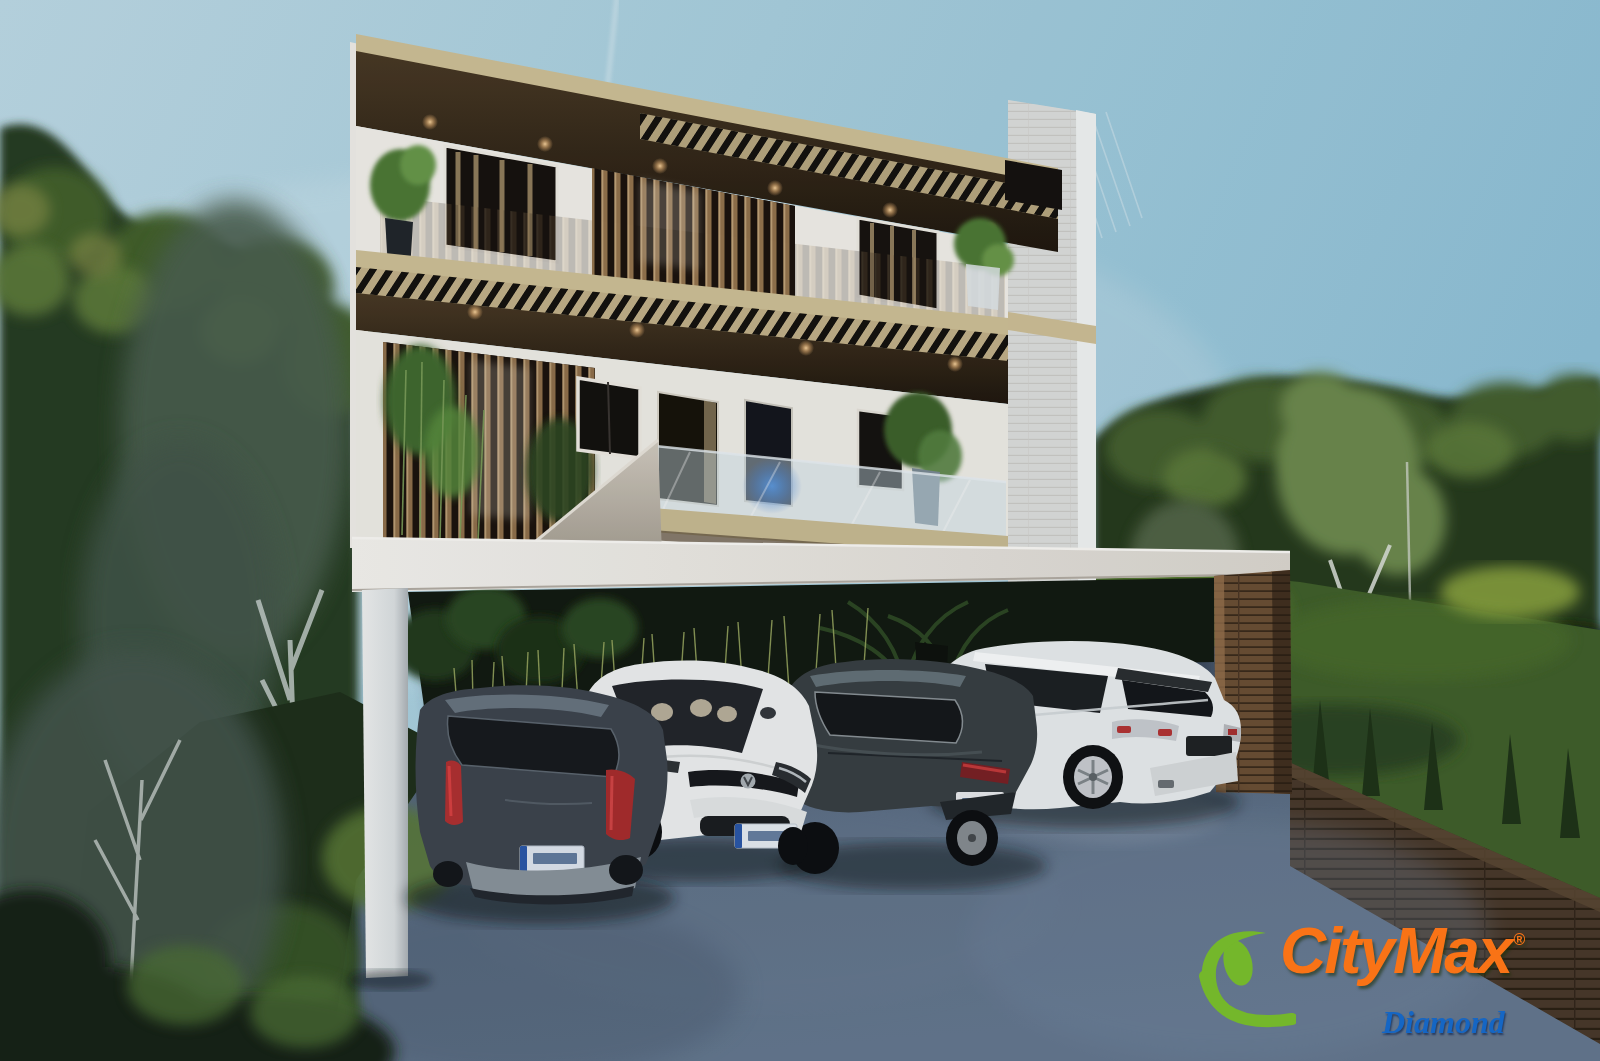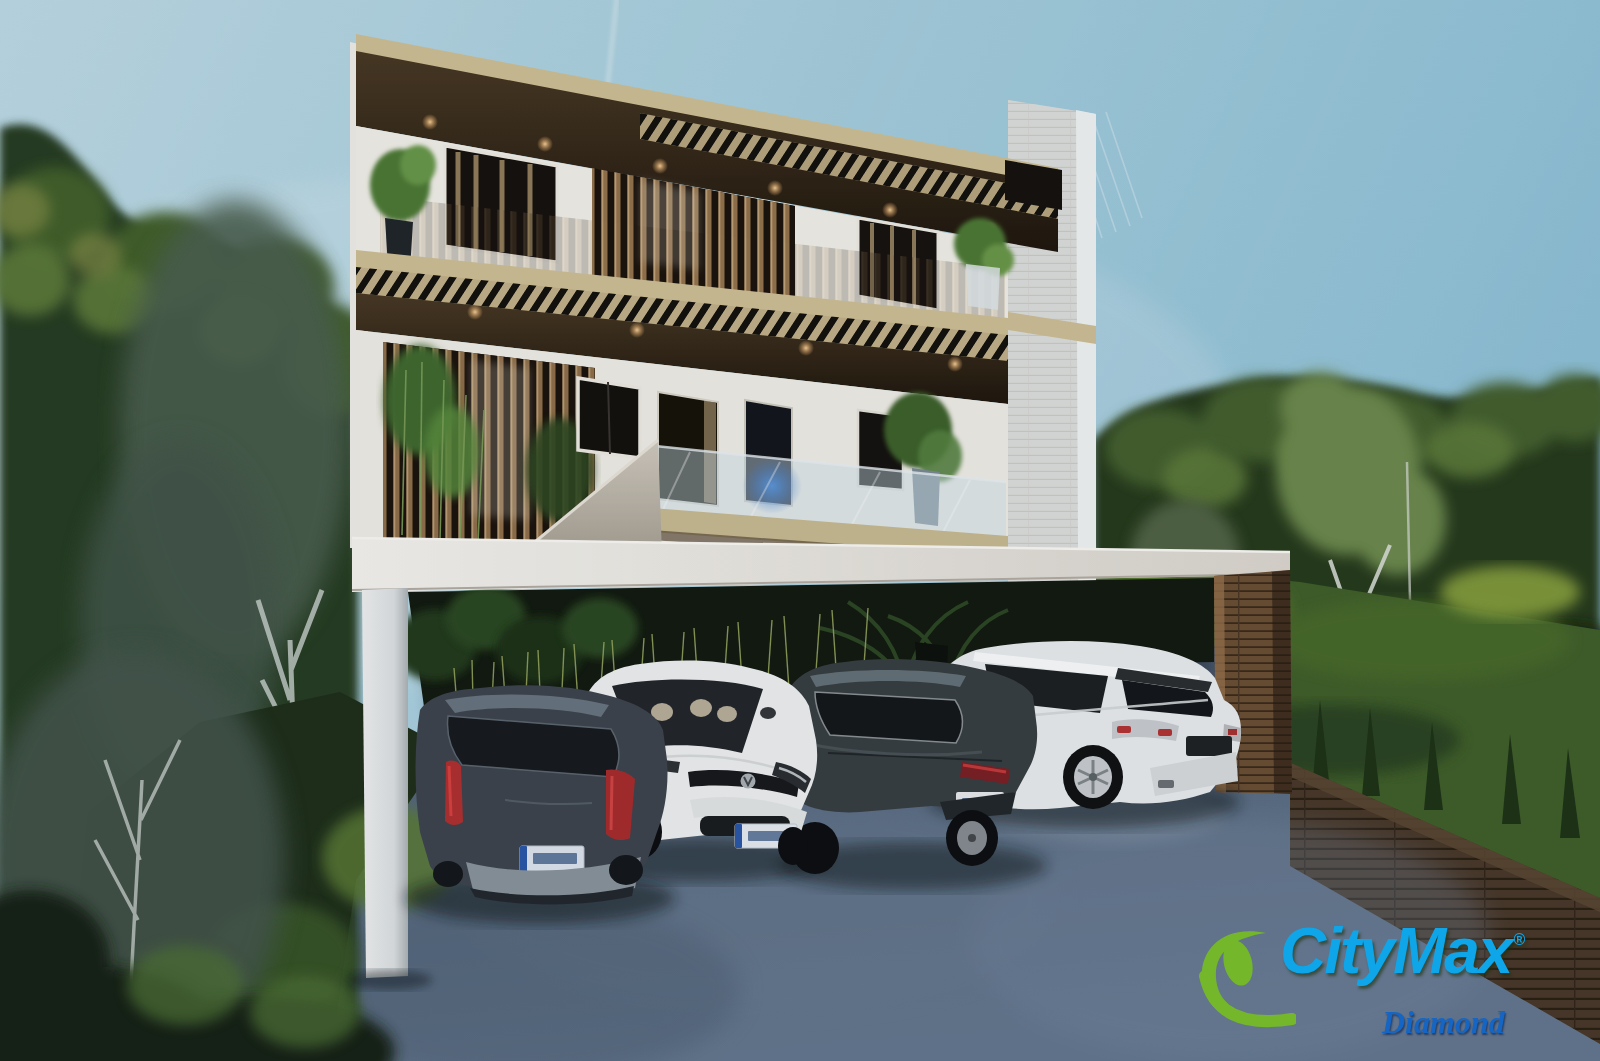--- a/index.html
+++ b/index.html
@@ -4,21 +4,21 @@
 <style>
   html,body{margin:0;padding:0;background:#222;}
   .scene{position:relative;width:1600px;height:1061px;overflow:hidden;
          font-family:"Liberation Sans",sans-serif;}
   .scene svg{position:absolute;left:0;top:0;}
   
   .logo{position:absolute;left:1186px;top:912px;width:410px;height:140px;z-index:50;}
   .logo .swoosh{position:absolute;left:0;top:10px;width:110px;height:122px;}
   .logo .brand{position:absolute;left:94px;top:2px;
     font-family:"Liberation Sans",sans-serif;font-weight:bold;font-style:italic;
-    font-size:64px;letter-spacing:-2px;color:#0ea5e9;
+    font-size:64px;letter-spacing:-2px;color:#f97316;
     text-shadow:2px 3px 3px rgba(25,45,5,.55);white-space:nowrap;}
   .logo .brand sup{font-size:16px;font-style:normal;letter-spacing:0;
     vertical-align:28px;margin-left:2px;}
   .logo .sub{position:absolute;left:196px;top:92px;
     font-family:"Liberation Serif",serif;font-style:italic;font-weight:bold;
     font-size:32px;color:#1566c4;text-shadow:1px 2px 2px rgba(0,25,70,.6);}
 </style>
 </head>
 <body>
 

